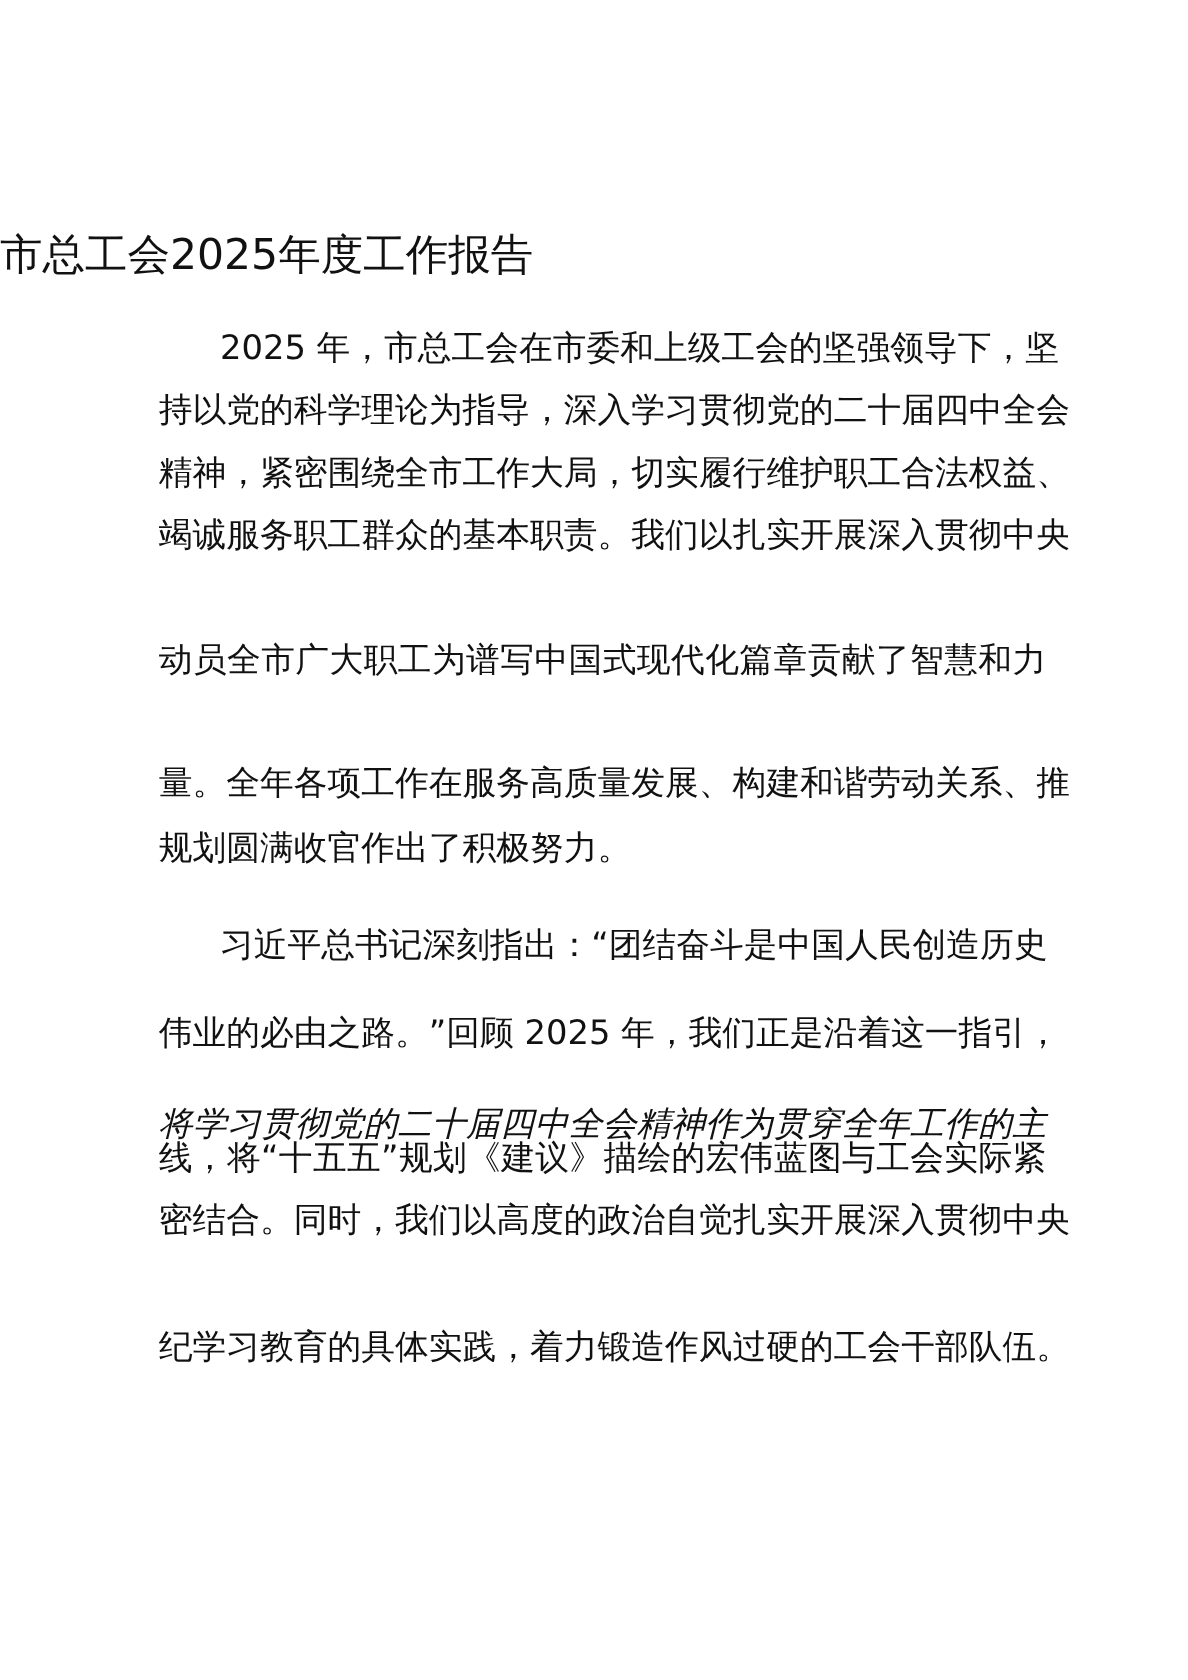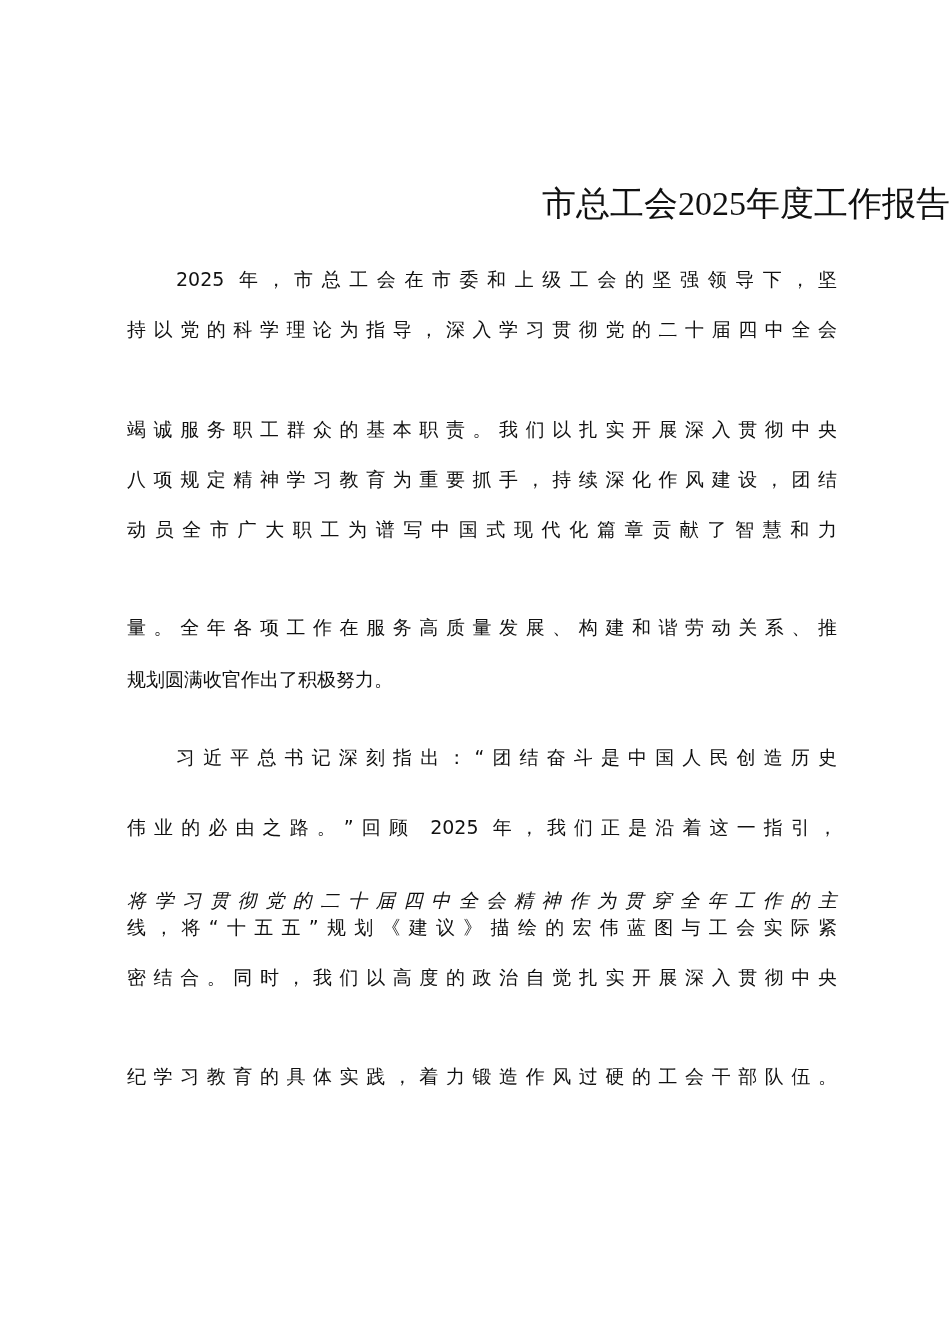--- a/index.html
+++ b/index.html
@@ -19,33 +19,32 @@
       position: absolute;
       left: 0; top: 0;
       width: 950px; height: 1344px;
       background: #ffffff;
     }
     .title {
       position: absolute;
       left: 0;
       top: 181px;
       width: 950px;
-      text-align: right;
+      text-align: left;
       font-size: 34px;
       line-height: 46px;
       letter-spacing: 0px;
       color: #111111;
       white-space: nowrap;
-      font-family: Liberation Serif, serif;
     }
     .line {
       position: absolute;
       left: 127px;
       width: 710px;
-      font-size: 19px;
+      font-size: 27px;
       line-height: 34px;
       white-space: nowrap;
       color: #111111;
       text-align: justify;
       text-align-last: justify;
     }
     .line.indent {
       left: 176px;
       width: 661px;
     }
@@ -55,22 +54,22 @@
   </style>
 </head>
 <body>
 
 <div class="page">
 
   <div class="title">市总工会2025年度工作报告</div>
 
   <div class="line indent" style="top:262px;">2025 年，市总工会在市委和上级工会的坚强领导下，坚</div>
   <div class="line" style="top:312px;">持以党的科学理论为指导，深入学习贯彻党的二十届四中全会</div>
+  <div class="line" style="top:362px;">精神，紧密围绕全市工作大局，切实履行维护职工合法权益、</div>
   <div class="line" style="top:412px;">竭诚服务职工群众的基本职责。我们以扎实开展深入贯彻中央</div>
-  <div class="line" style="top:462px;">八项规定精神学习教育为重要抓手，持续深化作风建设，团结</div>
   <div class="line" style="top:512px;">动员全市广大职工为谱写中国式现代化篇章贡献了智慧和力</div>
   <div class="line" style="top:562px;margin-top:48px;">量。全年各项工作在服务高质量发展、构建和谐劳动关系、推</div>
   <div class="line last" style="top:662px;">规划圆满收官作出了积极努力。</div>
 
 
   <div class="line indent" style="top:740px;">习近平总书记深刻指出：“团结奋斗是中国人民创造历史</div>
   <div class="line" style="top:810px;">伟业的必由之路。”回顾 2025 年，我们正是沿着这一指引，</div>
   <div class="line" style="top:883px;font-style:italic;">将学习贯彻党的二十届四中全会精神作为贯穿全年工作的主</div>
   <div class="line" style="top:910px;">线，将“十五五”规划《建议》描绘的宏伟蓝图与工会实际紧</div>
   <div class="line" style="top:960px;">密结合。同时，我们以高度的政治自觉扎实开展深入贯彻中央</div>

